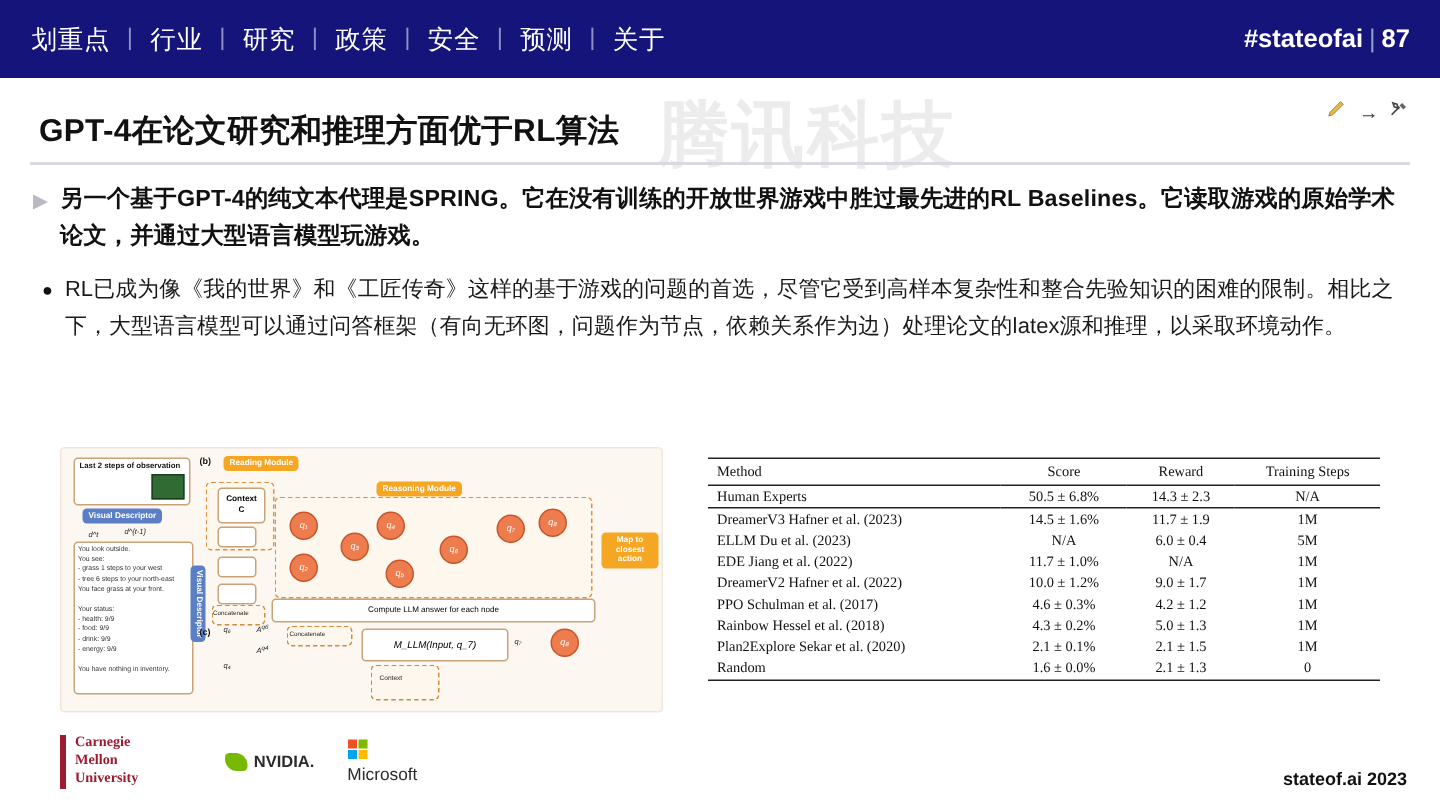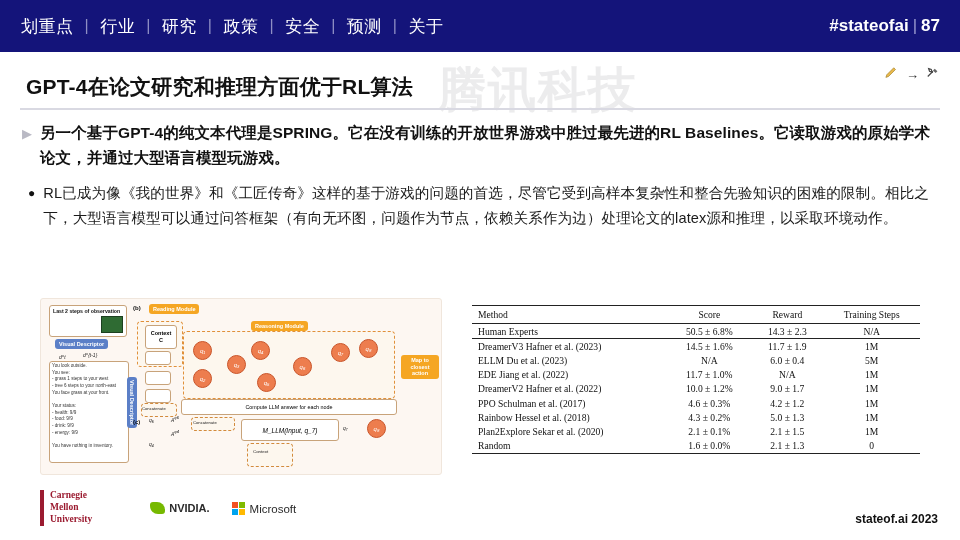--- a/index.html
+++ b/index.html
@@ -282,24 +282,25 @@
     color: #2b2b2b;
     padding-left: 36px;
   }
   .nv-eye {
     width: 15px; height: 12px;
     background: #76b900;
     border-radius: 3px 8px 3px 8px;
   }
   .ms-logo {
     display: flex;
-    align-items: flex-end;
+    align-items: flex-start;
     gap: 5px;
     font-size: 11.5px;
     color: #2b2b2b;
+    flex-direction: column;
   }
   .ms-grid {
     width: 13px; height: 13px;
     display: grid;
     grid-template-columns: 1fr 1fr;
     grid-template-rows: 1fr 1fr;
     gap: 1px;
   }
   .ms-grid i { display: block; }
   .ms-grid i:nth-child(1){background:#f25022;}

